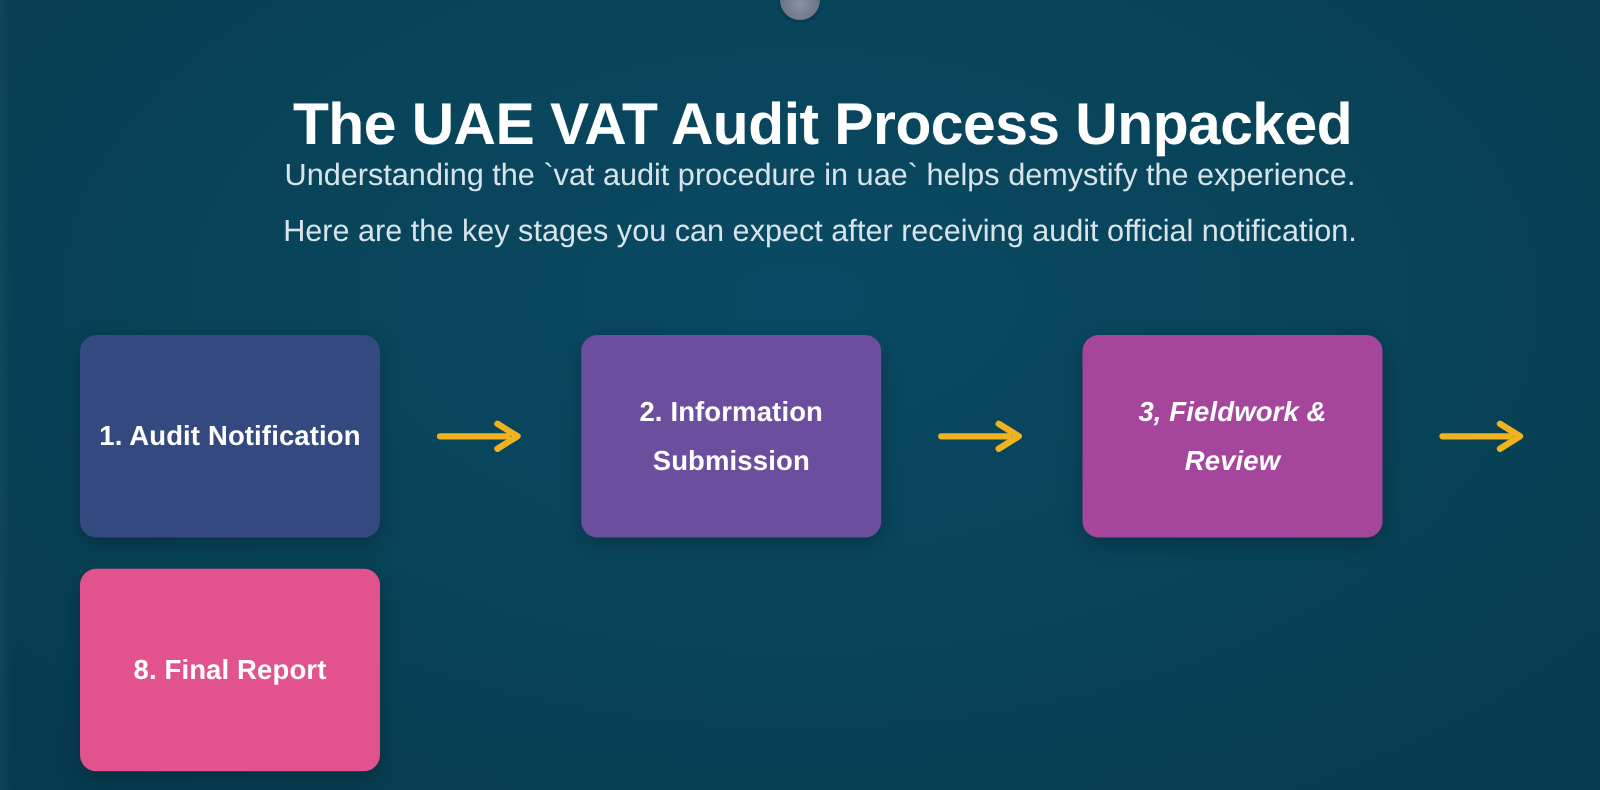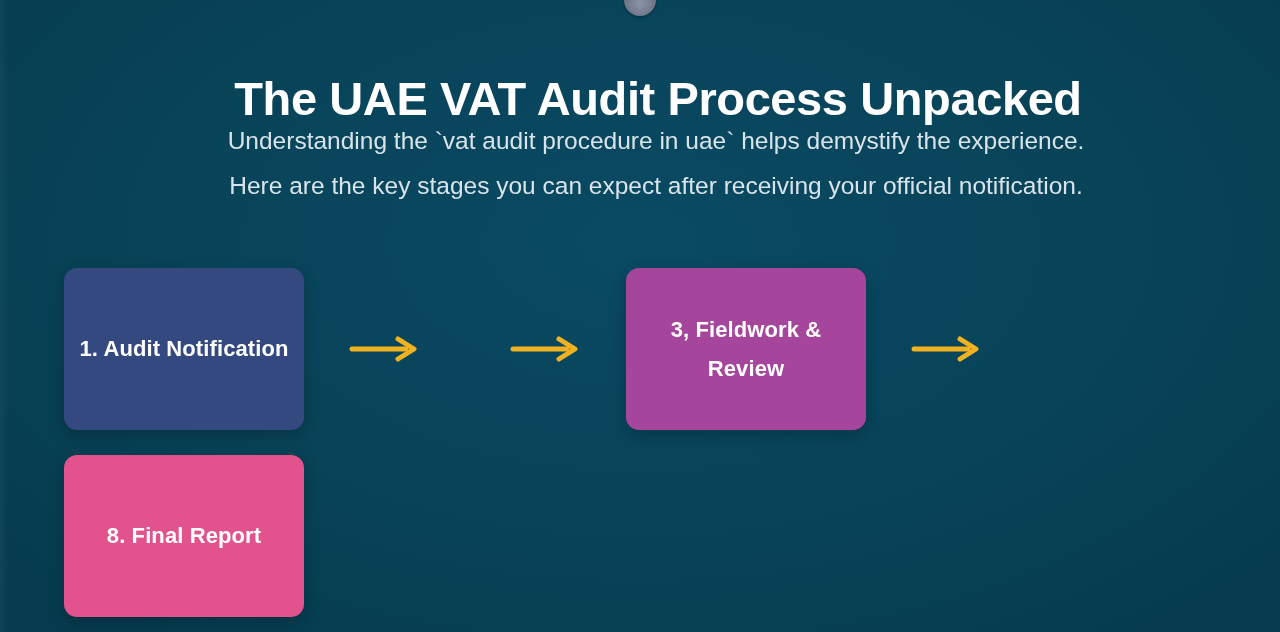--- a/index.html
+++ b/index.html
@@ -126,47 +126,50 @@
 <body style="background: rgb(7, 66, 87);">
 
 <div id="slide">
 
   <div class="top-badge"></div>
 
   <h1 class="title" style="color: rgb(255, 255, 255); padding-left: 36px;">The UAE VAT Audit Process Unpacked</h1>
 
   <div class="subtitle" style="color: rgb(216, 228, 234);">
     <span class="subtitle-line">Understanding the `vat audit procedure in uae` helps demystify the experience.</span>
-    <span class="subtitle-line">Here are the key stages you can expect after receiving your official notification.</span>
+    <span class="subtitle-line">Here are the key stages you can expect after receiving audit official notification.</span>
   </div>
 
   <div class="flow">
 
     <div class="flow-row">
 
       <div class="step-card" id="card-0-0" style="background: rgb(51, 73, 127);">
         <span class="label">1. Audit Notification</span>
       </div>
 
       <div class="arrow">
         <svg width="74" height="28" viewBox="0 0 74 28" aria-hidden="true">
           <line class="arrow-stroke" x1="4" y1="14" x2="58" y2="14" stroke="#f1b222" stroke-width="5" stroke-linecap="round"></line>
           <polyline class="arrow-stroke" points="50,4 66,14 50,24" fill="none" stroke="#f1b222" stroke-width="5" stroke-linecap="round" stroke-linejoin="round"></polyline>
         </svg>
       </div>
 
+      <div class="step-card" id="card-0-1" style="background: rgb(107, 79, 158);">
+        <span class="label">2. Information Submission</span>
+      </div>
 
       <div class="arrow">
         <svg width="74" height="28" viewBox="0 0 74 28" aria-hidden="true">
           <line class="arrow-stroke" x1="4" y1="14" x2="58" y2="14" stroke="#f1b222" stroke-width="5" stroke-linecap="round"></line>
           <polyline class="arrow-stroke" points="50,4 66,14 50,24" fill="none" stroke="#f1b222" stroke-width="5" stroke-linecap="round" stroke-linejoin="round"></polyline>
         </svg>
       </div>
 
-      <div class="step-card" id="card-0-2" style="background: rgb(165, 69, 155);">
+      <div class="step-card" id="card-0-2" style="background: rgb(165, 69, 155); font-style: italic;">
         <span class="label">3, Fieldwork &amp; Review</span>
       </div>
 
       <div class="arrow">
         <svg width="74" height="28" viewBox="0 0 74 28" aria-hidden="true">
           <line class="arrow-stroke" x1="4" y1="14" x2="58" y2="14" stroke="#f1b222" stroke-width="5" stroke-linecap="round"></line>
           <polyline class="arrow-stroke" points="50,4 66,14 50,24" fill="none" stroke="#f1b222" stroke-width="5" stroke-linecap="round" stroke-linejoin="round"></polyline>
         </svg>
       </div>
 

